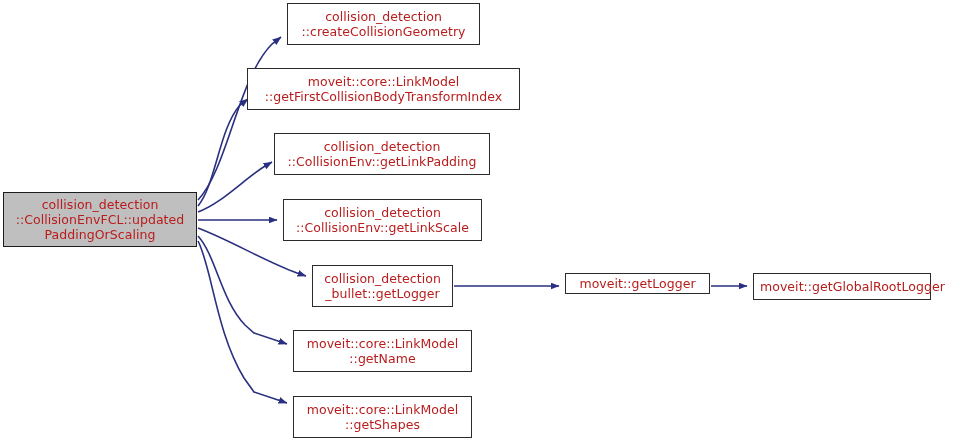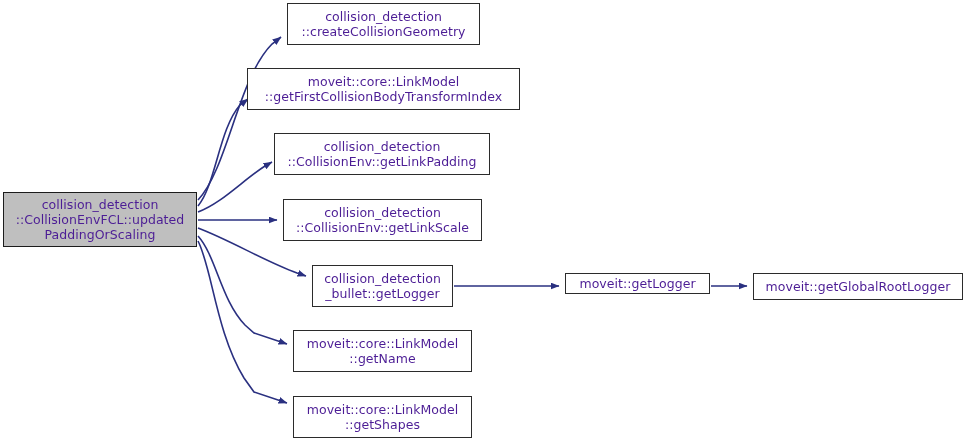--- a/index.html
+++ b/index.html
@@ -27,21 +27,21 @@
     position: absolute;
     box-sizing: border-box;
     border: 1px solid #2b2b2b;
     background: #ffffff;
     display: flex;
     align-items: center;
     justify-content: center;
     text-align: center;
     font-size: 12.5px;
     line-height: 15px;
-    color: #4c1d95;
+    color: #b91c1c;
     letter-spacing: 0.05px;
     white-space: pre-line;
     padding: 0 6px;
   }
   .node.root {
     background: #bfbfbf;
     border: 1px solid #1c1c1c;
   }
   .node .nlabel {
     display: block;
@@ -84,16 +84,16 @@
 ::CollisionEnv::getLinkPadding</span></div>
       <div class="node" style="left: 283px; top: 199px; width: 199px; height: 42px;"><span class="nlabel">collision_detection
 ::CollisionEnv::getLinkScale</span></div>
       <div class="node" style="left: 312px; top: 265px; width: 141px; height: 42px;"><span class="nlabel">collision_detection
 _bullet::getLogger</span></div>
       <div class="node" style="left: 293px; top: 330px; width: 179px; height: 42px;"><span class="nlabel">moveit::core::LinkModel
 ::getName</span></div>
       <div class="node" style="left: 293px; top: 396px; width: 179px; height: 42px;"><span class="nlabel">moveit::core::LinkModel
 ::getShapes</span></div>
       <div class="node" style="left: 565px; top: 273px; width: 145px; height: 21px;"><span class="nlabel">moveit::getLogger</span></div>
-      <div class="node" style="left: 753px; top: 273px; width: 210px; height: 27px;"><span class="nlabel">moveit::getGlobalRootLogger</span></div>
+      <div class="node" style="left: 753px; top: 273px; width: 178px; height: 27px;"><span class="nlabel">moveit::getGlobalRootLogger</span></div>
     </div>
 
 </div>
 
 </body></html>

